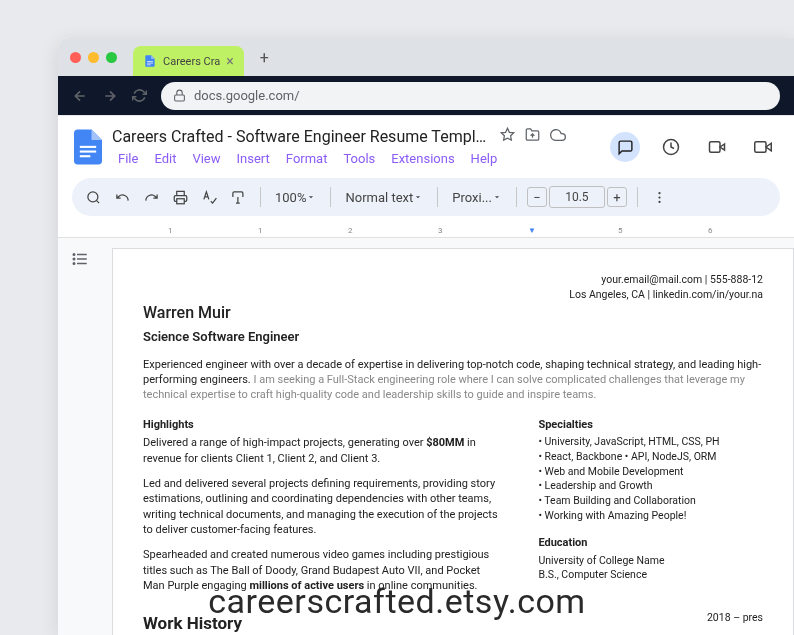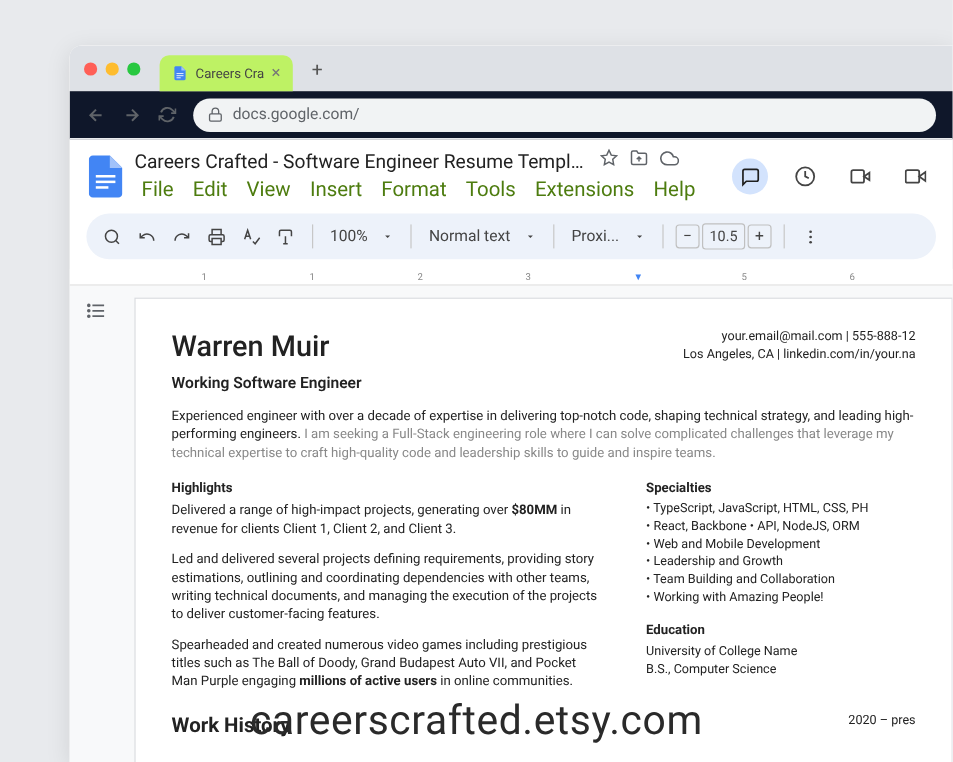--- a/index.html
+++ b/index.html
@@ -77,59 +77,59 @@
   display: flex;
   align-items: center;
   padding: 0 16px;
   gap: 10px;
 }
 .docs-logo { width: 28px; height: 36px; }
 .doc-title-area { flex: 1; min-width: 0; }
 .doc-title-row { display: flex; align-items: center; gap: 8px; }
 .doc-title { font-size: 16px; color: #222; white-space: nowrap; overflow: hidden; text-overflow: ellipsis; max-width: 380px; }
 .title-icons { display: flex; gap: 10px; color: #5f6368; }
-.menu-bar { display: flex; gap: 4px; font-size: 17px; color: #4d7c0f; margin-top: 2px; }
+.menu-bar { display: flex; gap: 4px; font-size: 13px; color: #8b5cf6; margin-top: 2px; }
 .menu-item { padding: 2px 6px; }
 .header-actions { display: flex; gap: 16px; align-items: center; color: #444; }
 .header-action-btn { display: flex; align-items: center; justify-content: center; width: 30px; height: 30px; border-radius: 50%; }
 .comment-btn { background: #d3e3fd; }
 .toolbar-container { padding: 0 14px 8px; }
 .toolbar {
   height: 38px;
   background: #edf2fa;
   border-radius: 20px;
   display: flex;
   align-items: center;
   padding: 0 10px;
   gap: 6px;
   font-size: 13px;
   color: #444;
 }
 .sep { width: 1px; height: 20px; background: #c7c7c7; margin: 0 4px; }
 .tool-btn { padding: 4px; display: flex; align-items: center; justify-content: center; color: #444; }
-.zoom-dd, .style-dd, .font-dd { display: flex; align-items: center; gap: 12px; padding: 0 4px; }
+.zoom-dd, .style-dd, .font-dd { display: flex; align-items: center; gap: 0; padding: 0 4px; }
 .font-size-group { display: flex; align-items: center; gap: 2px; }
 .fs-btn { width: 20px; height: 20px; display: flex; align-items: center; justify-content: center; border: 1px solid #c0c0c0; border-radius: 3px; font-size: 13px; }
-.fs-val { width: 36px; height: 22px; border: 1px solid #c0c0c0; border-radius: 3px; display: flex; align-items: center; justify-content: center; font-size: 12px; }
+.fs-val { width: 56px; height: 22px; border: 1px solid #c0c0c0; border-radius: 3px; display: flex; align-items: center; justify-content: center; font-size: 12px; }
 .ruler { height: 14px; background: #fff; border-bottom: 1px solid #e0e0e0; position: relative; font-size: 8px; color: #888; }
 .ruler-tick { position: absolute; top: 2px; }
 .doc-area { display: flex; background: #f8f9fa; height: 100%; }
 .outline-sidebar { width: 44px; padding-top: 12px; text-align: center; color: #5f6368; }
 .page-wrapper { flex: 1; padding: 10px 0 0 10px; overflow: hidden; }
 .page {
   background: #fff;
   border: 1px solid #dadce0;
   padding: 24px 30px;
   font-size: 11px;
   color: #222;
   line-height: 1.4;
   min-height: 500px;
 }
 .resume-header { display: flex; justify-content: space-between; align-items: flex-start; margin-bottom: 4px; }
-.resume-name { font-size: 24px; font-weight: 500; }
+.resume-name { font-size: 16px; font-weight: 500; margin-top: 29px; }
 .contact { text-align: right; font-size: 10.5px; }
 .resume-title { font-size: 13px; font-weight: 600; margin-bottom: 10px; }
 .summary-bold { font-weight: 400; }
 .summary-light { color: #888; }
 .two-col { display: flex; gap: 36px; margin-top: 14px; }
 .left-col { flex: 1.6; }
 .right-col { flex: 1; }
 .section-h { font-weight: 700; font-size: 11px; margin-bottom: 3px; }
 .para { margin-bottom: 10px; }
 .spec-item { font-size: 10.5px; }
@@ -354,44 +354,44 @@
     </div>
     <div class="page-wrapper">
       <div class="page">
         <div class="resume-header">
           <div class="resume-name">Warren Muir</div>
           <div class="contact">
             <div>your.email@mail.com | 555-888-12</div>
             <div>Los Angeles, CA | linkedin.com/in/your.na</div>
           </div>
         </div>
-        <div class="resume-title">Working Software Engineer</div>
+        <div class="resume-title">Science Software Engineer</div>
         <div>
           <span class="summary-bold">Experienced engineer with over a decade of expertise in delivering top-notch code, shaping technical strategy, and leading high-performing engineers. </span><span class="summary-light">I am seeking a Full-Stack engineering role where I can solve complicated challenges that leverage my technical expertise to craft high-quality code and leadership skills to guide and inspire teams.</span>
         </div>
         <div class="two-col">
           <div class="left-col">
             <div class="section-h">Highlights</div>
             <div class="para"><span>Delivered a range of high-impact projects, generating over </span><b>$80MM</b><span> in revenue for clients Client 1, Client 2, and Client 3.</span></div>
             <div class="para">Led and delivered several projects defining requirements, providing story estimations, outlining and coordinating dependencies with other teams, writing technical documents, and managing the execution of the projects to deliver customer-facing features.</div>
             <div class="para"><span>Spearheaded and created numerous video games including prestigious titles such as The Ball of Doody, Grand Budapest Auto VII, and Pocket Man Purple engaging </span><b>millions of active users</b><span> in online communities.</span></div>
             <div class="work-h">Work History</div>
           </div>
           <div class="right-col">
             <div class="section-h">Specialties</div>
-            <div class="spec-item">• TypeScript, JavaScript, HTML, CSS, PH</div>
+            <div class="spec-item">• University, JavaScript, HTML, CSS, PH</div>
             <div class="spec-item">• React, Backbone • API, NodeJS, ORM</div>
             <div class="spec-item">• Web and Mobile Development</div>
             <div class="spec-item">• Leadership and Growth</div>
             <div class="spec-item">• Team Building and Collaboration</div>
             <div class="spec-item">• Working with Amazing People!</div>
             <div class="section-h" style="margin-top:12px">Education</div>
             <div class="spec-item">University of College Name</div>
             <div class="spec-item">B.S., Computer Science</div>
-            <div class="spec-item" style="text-align:right;margin-top:28px">2020 – pres</div>
+            <div class="spec-item" style="text-align:right;margin-top:28px">2018 – pres</div>
           </div>
         </div>
       </div>
     </div>
   </div>
 </div>
 
 <div class="watermark">careerscrafted.etsy.com</div>
 
 </body></html>

